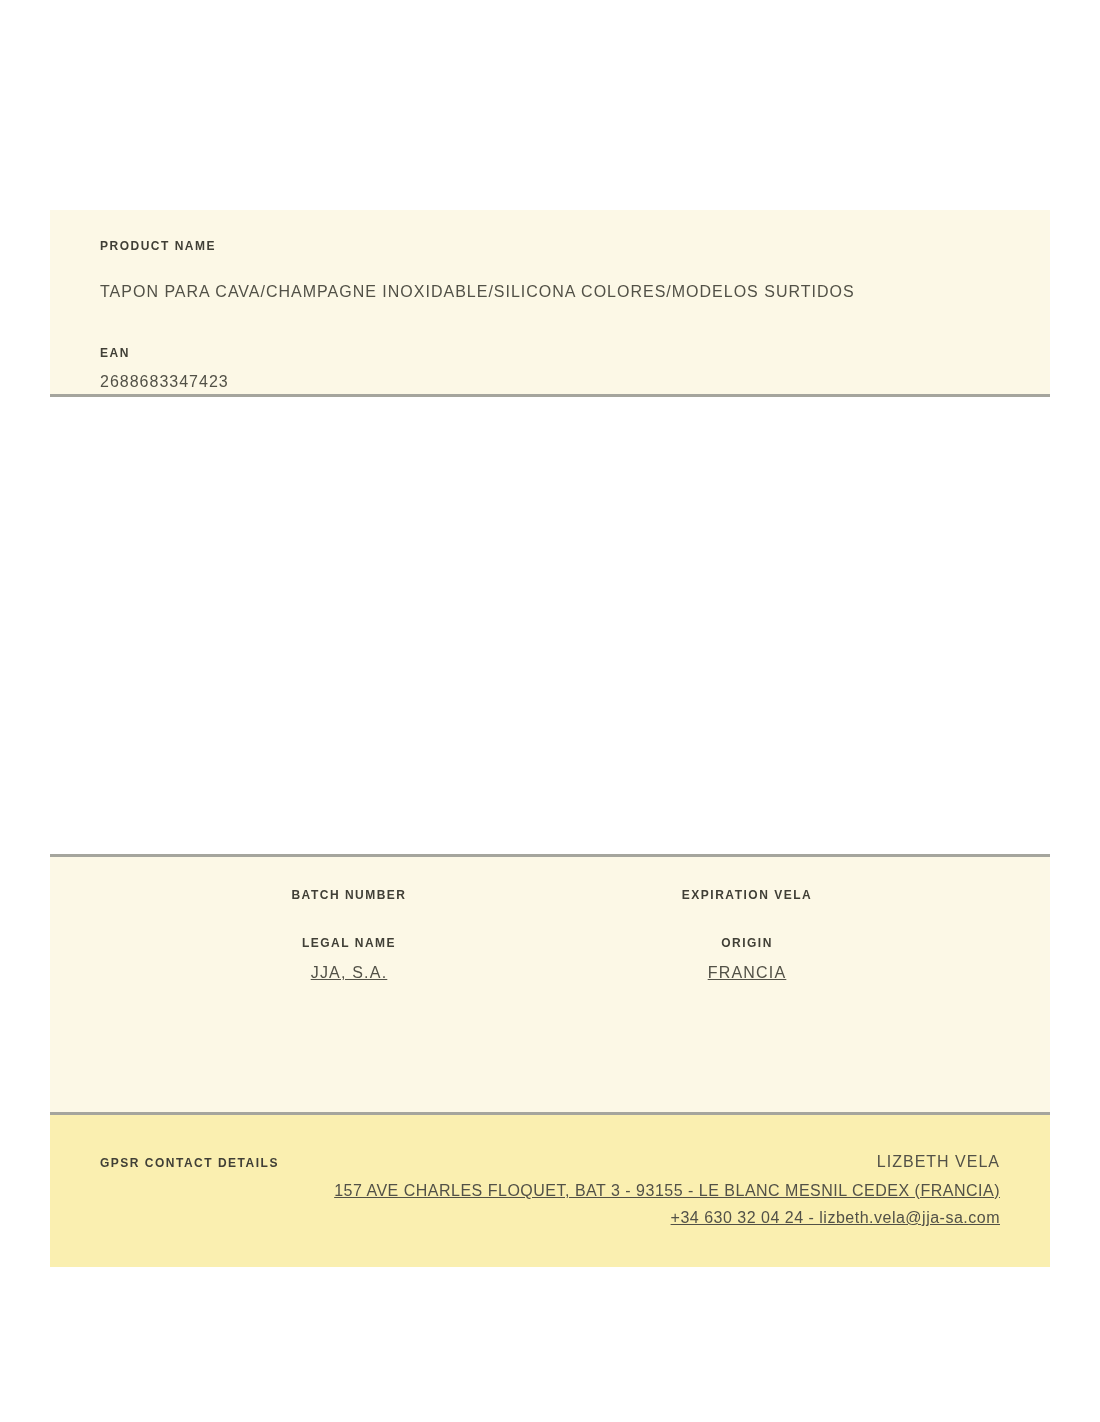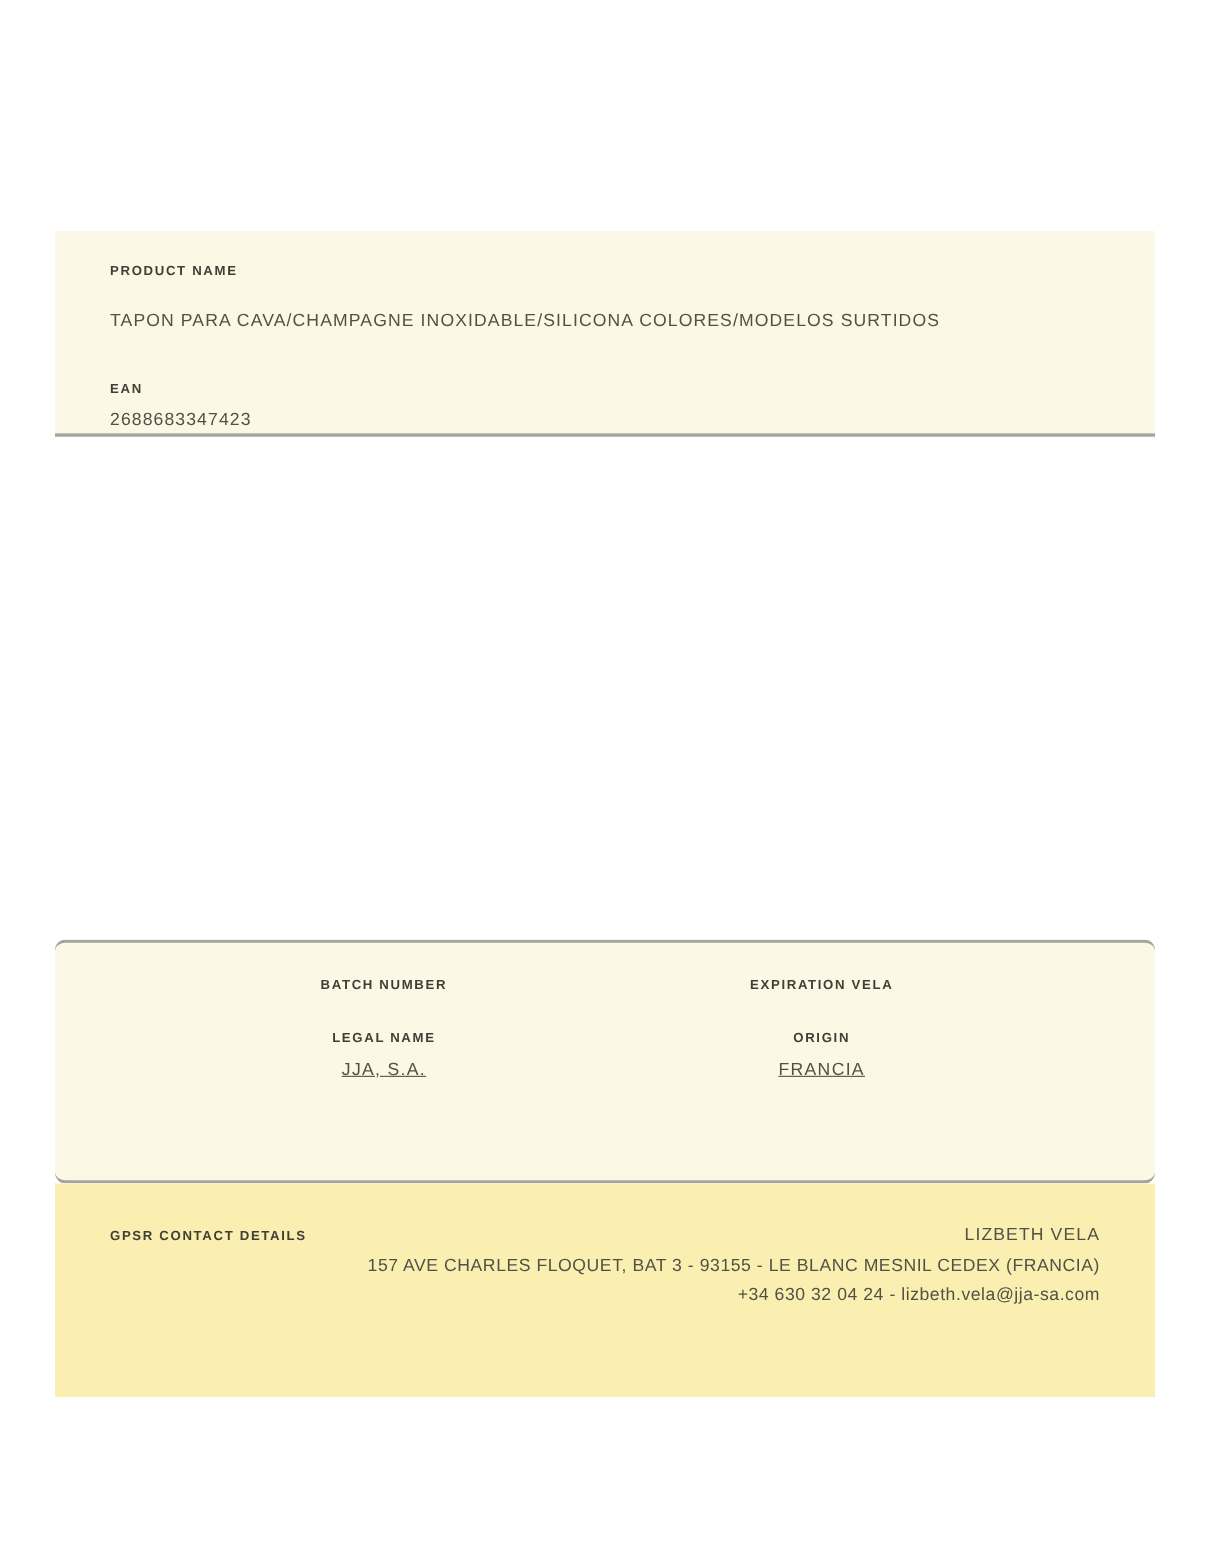--- a/index.html
+++ b/index.html
@@ -22,29 +22,28 @@
   }
   .sec-product {
     margin-top: 210px;
     height: 187px;
     background: #FCF8E6;
     border-bottom: 3px solid #A5A59D;
     padding: 28px 50px 0 50px;
   }
   .sec-details {
     margin-top: 457px;
-    height: 222px;
+    height: 261px;
     background: #FCF8E6;
     border-top: 3px solid #A5A59D;
     border-bottom: 3px solid #A5A59D;
     padding: 30px 104px 0 100px;
-    border-radius: 10px;
   }
   .sec-contact {
-    height: 194px;
+    height: 152px;
     background: #FAEFB0;
     padding: 39px 50px 0 50px;
   }
   .label {
     font-size: 12px;
     font-weight: bold;
     letter-spacing: 1.5px;
     color: #403F36;
     line-height: 17px;
   }
@@ -69,20 +68,21 @@
 
   .contact-row1 {
     display: flex;
     justify-content: space-between;
     align-items: baseline;
   }
   .contact-line {
     text-align: right;
     margin-top: 11px;
     letter-spacing: 0.5px;
+    text-decoration: underline;
   }
   .contact-name { letter-spacing: 1px; }
 </style>
 </head>
 <body>
 
 <div class="page">
 
   <div class="section sec-product">
     <div class="group">

